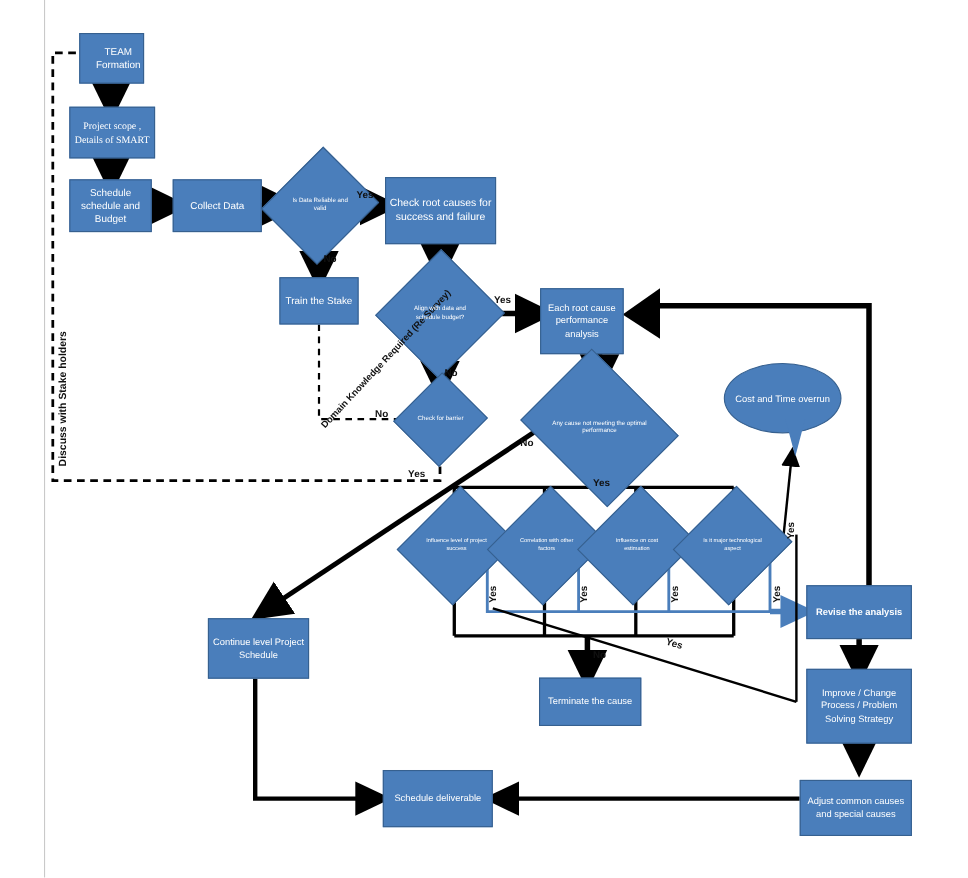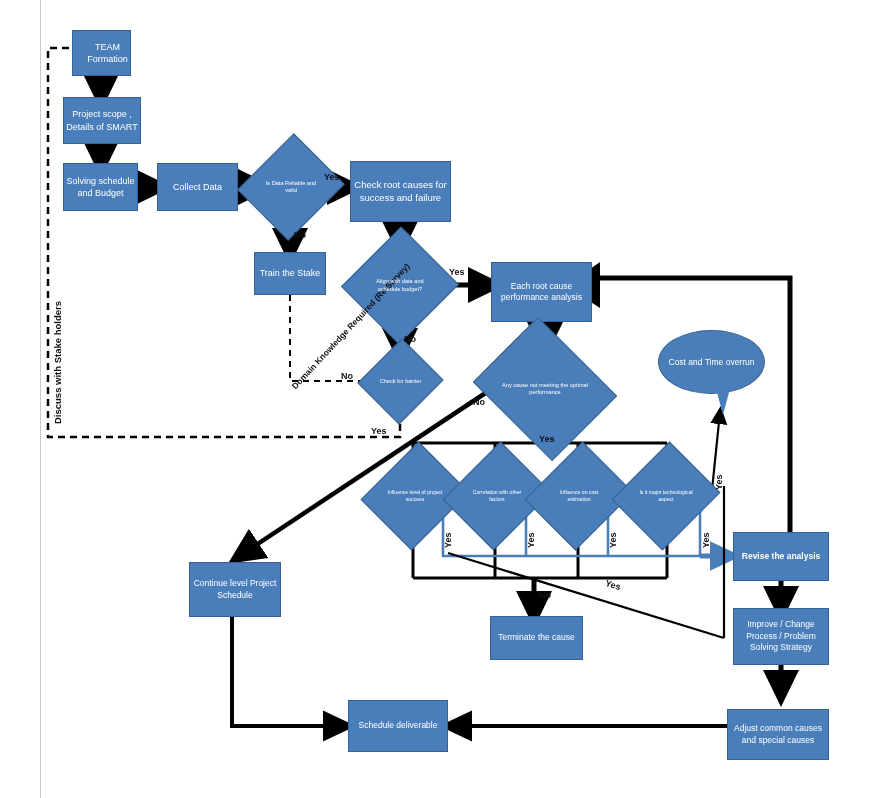--- a/index.html
+++ b/index.html
@@ -190,23 +190,23 @@
 
     <path d="M724,638 L724,486" stroke="#000" stroke-width="2.2" fill="none"></path>
 
     <line x1="727" y1="726" x2="450" y2="726" stroke="#000" stroke-width="4" marker-end="url(#ahThin)"></line>
 
     <path d="M232,617 L232,726 L345,726" stroke="#000" stroke-width="4" fill="none" marker-end="url(#ahThin)"></path>
   </svg>
 
   <div class="node box" style="left:72px; top:30px; width:59px; height:46px; font-size:9px;padding-left:12px;">TEAM Formation</div>
 
-  <div class="node box" style="left:63px; top:97px; width:78px; height:47px; font-size:9px;">Project scope , Details of SMART</div>
-
-  <div class="node box" style="left:63px; top:163px; width:75px; height:48px; font-size:9px;">Solving schedule and Budget</div>
+  <div class="node box" style="left:63px; top:97px; width:78px; height:47px; font-size:9px;font-family:Liberation Serif, serif;">Project scope , Details of SMART</div>
+
+  <div class="node box" style="left:63px; top:163px; width:75px; height:48px; font-size:9px;">Schedule schedule and Budget</div>
 
   <div class="node box" style="left:157px; top:163px; width:81px; height:48px; font-size:9px;">Collect Data</div>
 
   <div class="diamond-wrap" style="left:255px; top:147px; width:72px; height:80px;">
     <div class="diamond-shape"></div>
     <div class="diamond-txt" style="font-size:5.6px;">Is Data Reliable and valid</div>
   </div>
 
   <div class="node box" style="left:254px; top:252px; width:72px; height:43px; font-size:9px;">Train the Stake</div>
 
@@ -215,21 +215,21 @@
   <div class="diamond-wrap" style="left:359px; top:243px; width:82px; height:85px;">
     <div class="diamond-shape"></div>
     <div class="diamond-txt" style="font-size:5.6px;">Align with data and schedule budget?</div>
   </div>
 
   <div class="diamond-wrap" style="left:371px; top:350px; width:59px; height:63px;">
     <div class="diamond-shape"></div>
     <div class="diamond-txt" style="font-size:5.6px;">Check for barrier</div>
   </div>
 
-  <div class="node box" style="left:491px; top:262px; width:101px; height:60px; font-size:8.5px;">Each root cause performance analysis</div>
+  <div class="node box" style="left:491px; top:262px; width:76px; height:60px; font-size:8.5px;">Each root cause performance analysis</div>
 
   <div class="diamond-wrap" style="left:489px; top:343px; width:112px; height:92px;">
     <div class="diamond-shape"></div>
     <div class="diamond-txt" style="font-size:5.6px;">Any cause not meeting the optimal performance</div>
   </div>
 
   <div class="callout" style="left:658px; top:330px; width:105px; height:62px; font-size:8.5px;">Cost and Time overrun</div>
   <div class="callout-tail" style="left:714px; top:381px;"></div>
 
   <div class="diamond-wrap" style="left:379px; top:455px; width:72px; height:82px;">
@@ -247,21 +247,21 @@
     <div class="diamond-txt" style="font-size:5.1px;">Influence on cost estimation</div>
   </div>
 
   <div class="diamond-wrap" style="left:630px; top:455px; width:72px; height:82px;">
     <div class="diamond-shape"></div>
     <div class="diamond-txt" style="font-size:5.1px;">Is it major technological aspect</div>
   </div>
 
   <div class="node box" style="left:733px; top:532px; width:96px; height:49px; font-size:8.5px;font-weight:bold;">Revise the analysis</div>
 
-  <div class="node box" style="left:733px; top:608px; width:96px; height:57px; font-size:8.5px;">Improve / Change Process / Problem Solving Strategy</div>
+  <div class="node box" style="left:733px; top:608px; width:96px; height:68px; font-size:8.5px;">Improve / Change Process / Problem Solving Strategy</div>
 
   <div class="node box" style="left:727px; top:709px; width:102px; height:51px; font-size:8.5px;">Adjust common causes and special causes</div>
 
   <div class="node box" style="left:189px; top:562px; width:92px; height:55px; font-size:8.5px;">Continue level Project Schedule</div>
 
   <div class="node box" style="left:490px; top:616px; width:93px; height:44px; font-size:8.5px;">Terminate the cause</div>
 
   <div class="node box" style="left:348px; top:700px; width:100px; height:52px; font-size:8.5px;">Schedule deliverable</div>
 
   <div class="edge-label" style="left:324px; top:172px; font-size:9px;">Yes</div>

